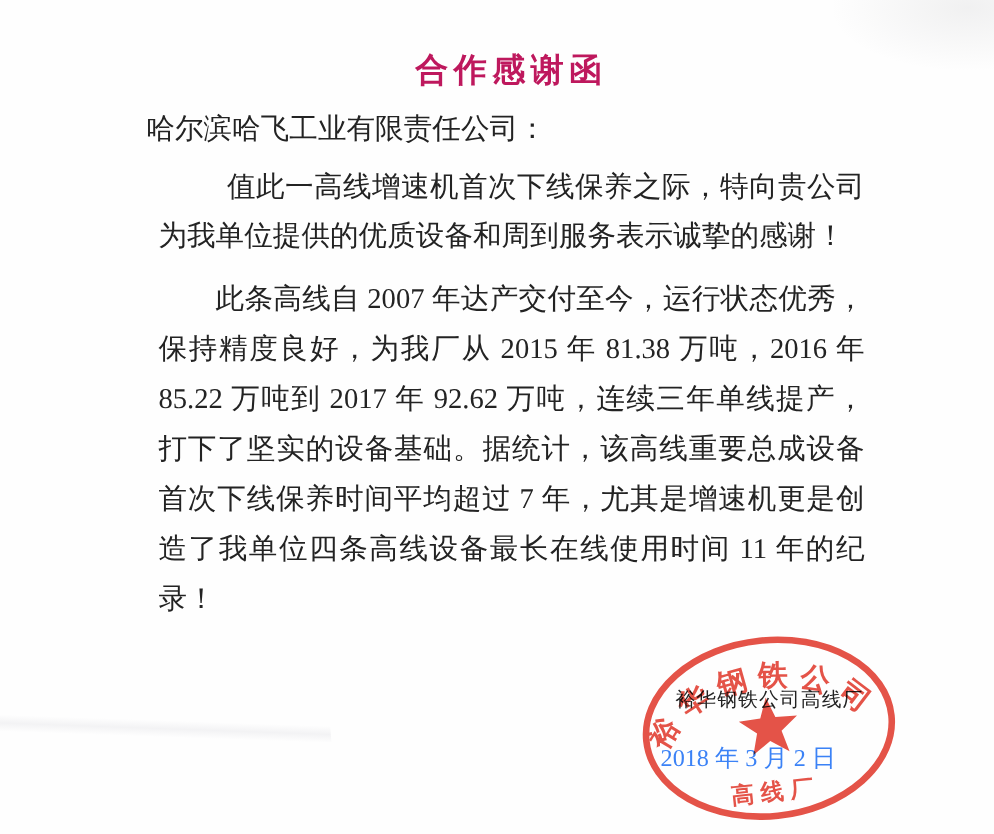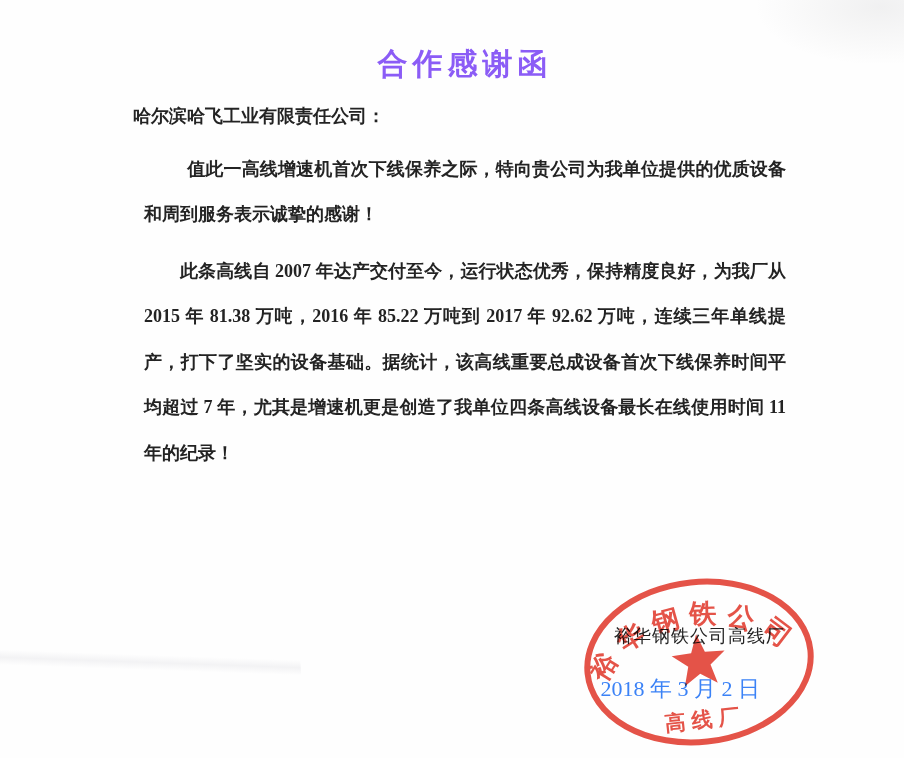--- a/index.html
+++ b/index.html
@@ -32,32 +32,31 @@
   }
   .title {
     position: absolute;
     left: 133px;
     top: 44px;
     width: 664px;
     text-align: center;
     font-size: 30px;
     font-weight: bold;
     letter-spacing: 5px;
-    color: #8b5cf6;
+    color: #be185d;
   }
   .letter-body {
     position: absolute;
     left: 133px;
     top: 94px;
     width: 664px;
-    font-size: 18px;
+    font-size: 26px;
     line-height: 45.5px;
     text-align: justify;
     color: #232323;
-    font-weight: bold;
   }
   .salutation {
     text-indent: 0;
   }
   .para {
     margin: 11px;
     text-indent: 2em;
   }
   .para.first {
     margin-top: 7px;

